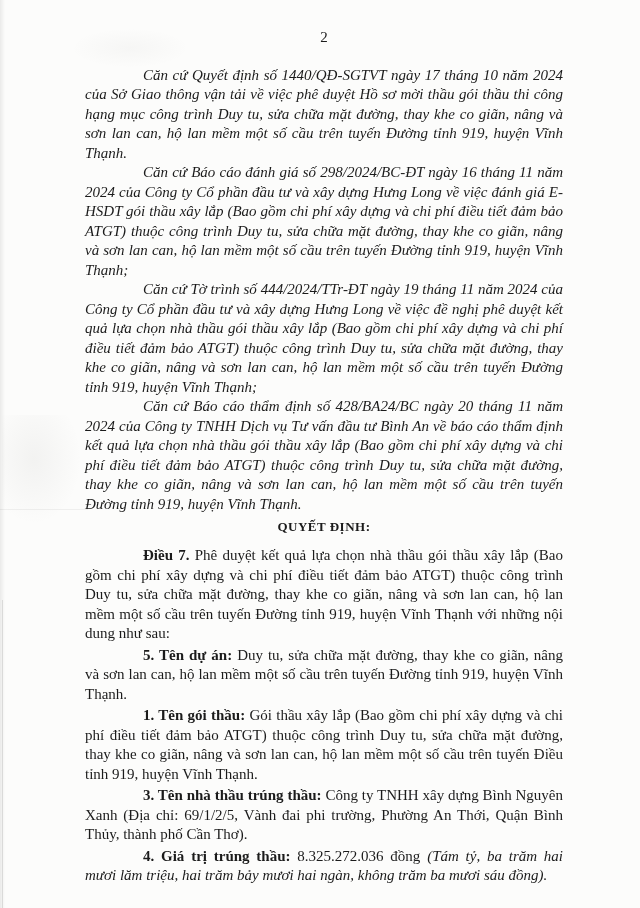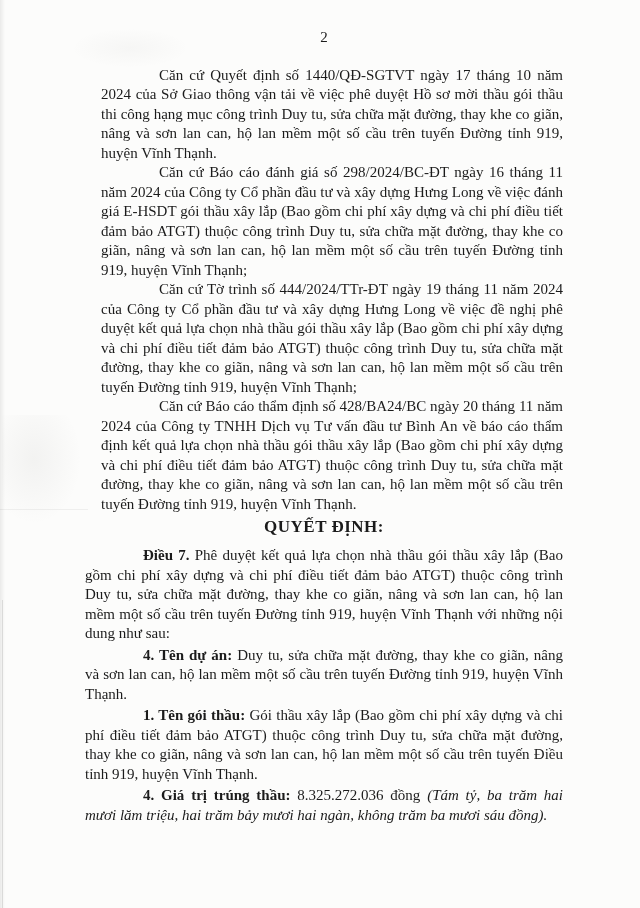--- a/index.html
+++ b/index.html
@@ -59,27 +59,27 @@
   .page-number {
     text-align: center;
     text-indent: 0;
     margin: 0 0 18px 0;
   }
   p {
     margin: 0;
     text-indent: 58px;
   }
   .preamble-para {
-    margin-left: 16px;
+    font-style: italic;
   }
   .decision-heading {
     text-align: center;
     text-indent: 0;
     font-weight: 700;
-    font-size: 17px;
+    font-size: 13px;
     line-height: 22px;
     margin: 2px 0 8px 0;
     letter-spacing: 0.5px;
   }
   .item {
     margin-top: 2px;
   }
   .lbl {
     font-weight: 700;
   }
@@ -102,20 +102,21 @@
 
   <p class="preamble-para">Căn cứ Quyết định số 1440/QĐ-SGTVT ngày 17 tháng 10 năm 2024 của Sở Giao thông vận tải về việc phê duyệt Hồ sơ mời thầu gói thầu thi công hạng mục công trình Duy tu, sửa chữa mặt đường, thay khe co giãn, nâng và sơn lan can, hộ lan mềm một số cầu trên tuyến Đường tỉnh 919, huyện Vĩnh Thạnh.</p>
   <p class="preamble-para">Căn cứ Báo cáo đánh giá số 298/2024/BC-ĐT ngày 16 tháng 11 năm 2024 của Công ty Cổ phần đầu tư và xây dựng Hưng Long về việc đánh giá E-HSDT gói thầu xây lắp (Bao gồm chi phí xây dựng và chi phí điều tiết đảm bảo ATGT) thuộc công trình Duy tu, sửa chữa mặt đường, thay khe co giãn, nâng và sơn lan can, hộ lan mềm một số cầu trên tuyến Đường tỉnh 919, huyện Vĩnh Thạnh;</p>
   <p class="preamble-para">Căn cứ Tờ trình số 444/2024/TTr-ĐT ngày 19 tháng 11 năm 2024 của Công ty Cổ phần đầu tư và xây dựng Hưng Long về việc đề nghị phê duyệt kết quả lựa chọn nhà thầu gói thầu xây lắp (Bao gồm chi phí xây dựng và chi phí điều tiết đảm bảo ATGT) thuộc công trình Duy tu, sửa chữa mặt đường, thay khe co giãn, nâng và sơn lan can, hộ lan mềm một số cầu trên tuyến Đường tỉnh 919, huyện Vĩnh Thạnh;</p>
   <p class="preamble-para">Căn cứ Báo cáo thẩm định số 428/BA24/BC ngày 20 tháng 11 năm 2024 của Công ty TNHH Dịch vụ Tư vấn đầu tư Bình An về báo cáo thẩm định kết quả lựa chọn nhà thầu gói thầu xây lắp (Bao gồm chi phí xây dựng và chi phí điều tiết đảm bảo ATGT) thuộc công trình Duy tu, sửa chữa mặt đường, thay khe co giãn, nâng và sơn lan can, hộ lan mềm một số cầu trên tuyến Đường tỉnh 919, huyện Vĩnh Thạnh.</p>
 
   <p class="decision-heading">QUYẾT ĐỊNH:</p>
 
   <p class="article"><span class="lbl">Điều 7. </span><span>Phê duyệt kết quả lựa chọn nhà thầu gói thầu xây lắp (Bao gồm chi phí xây dựng và chi phí điều tiết đảm bảo ATGT) thuộc công trình Duy tu, sửa chữa mặt đường, thay khe co giãn, nâng và sơn lan can, hộ lan mềm một số cầu trên tuyến Đường tỉnh 919, huyện Vĩnh Thạnh với những nội dung như sau:</span></p>
 
-  <p class="item"><span class="lbl">4. Tên dự án: </span><span>Duy tu, sửa chữa mặt đường, thay khe co giãn, nâng và sơn lan can, hộ lan mềm một số cầu trên tuyến Đường tỉnh 919, huyện Vĩnh Thạnh.</span><span class="note"></span></p>
+  <p class="item"><span class="lbl">5. Tên dự án: </span><span>Duy tu, sửa chữa mặt đường, thay khe co giãn, nâng và sơn lan can, hộ lan mềm một số cầu trên tuyến Đường tỉnh 919, huyện Vĩnh Thạnh.</span><span class="note"></span></p>
 
   <p class="item"><span class="lbl">1. Tên gói thầu: </span><span>Gói thầu xây lắp (Bao gồm chi phí xây dựng và chi phí điều tiết đảm bảo ATGT) thuộc công trình Duy tu, sửa chữa mặt đường, thay khe co giãn, nâng và sơn lan can, hộ lan mềm một số cầu trên tuyến Điều tỉnh 919, huyện Vĩnh Thạnh.</span><span class="note"></span></p>
 
+  <p class="item"><span class="lbl">3. Tên nhà thầu trúng thầu: </span><span>Công ty TNHH xây dựng Bình Nguyên Xanh (Địa chỉ: 69/1/2/5, Vành đai phi trường, Phường An Thới, Quận Bình Thủy, thành phố Cần Thơ).</span><span class="note"></span></p>
 
   <p class="item"><span class="lbl">4. Giá trị trúng thầu: </span><span>8.325.272.036 đồng </span><span class="note">(Tám tỷ, ba trăm hai mươi lăm triệu, hai trăm bảy mươi hai ngàn, không trăm ba mươi sáu đồng).</span></p>
 
 </div>
 
 </body></html>

